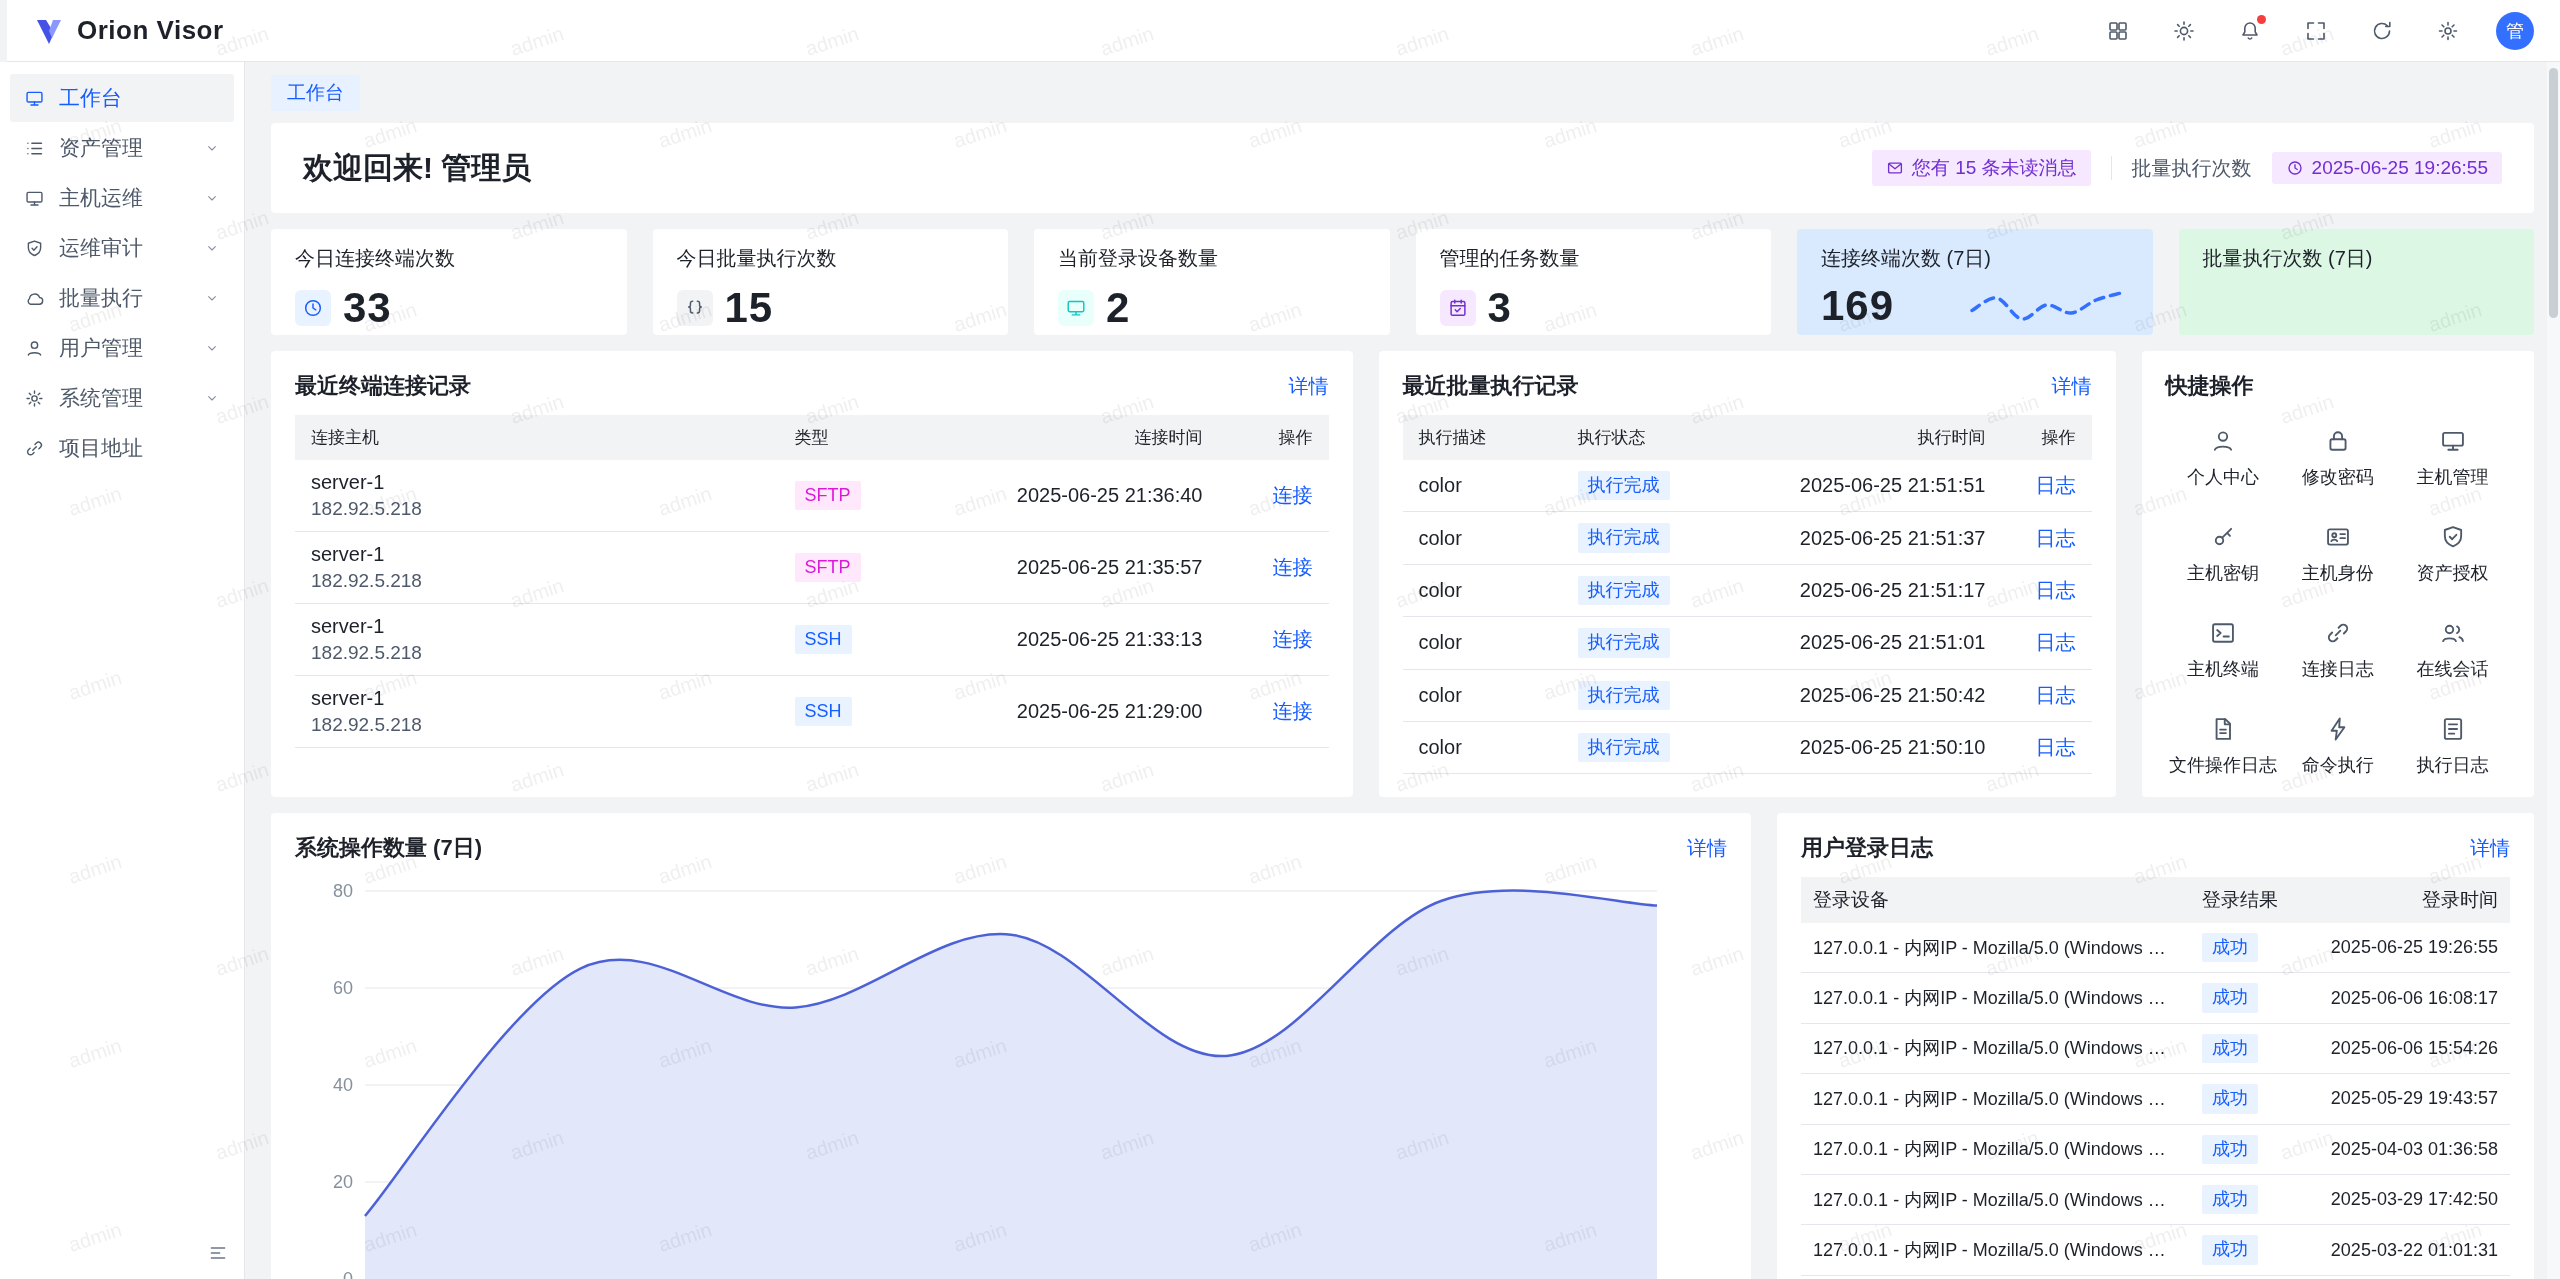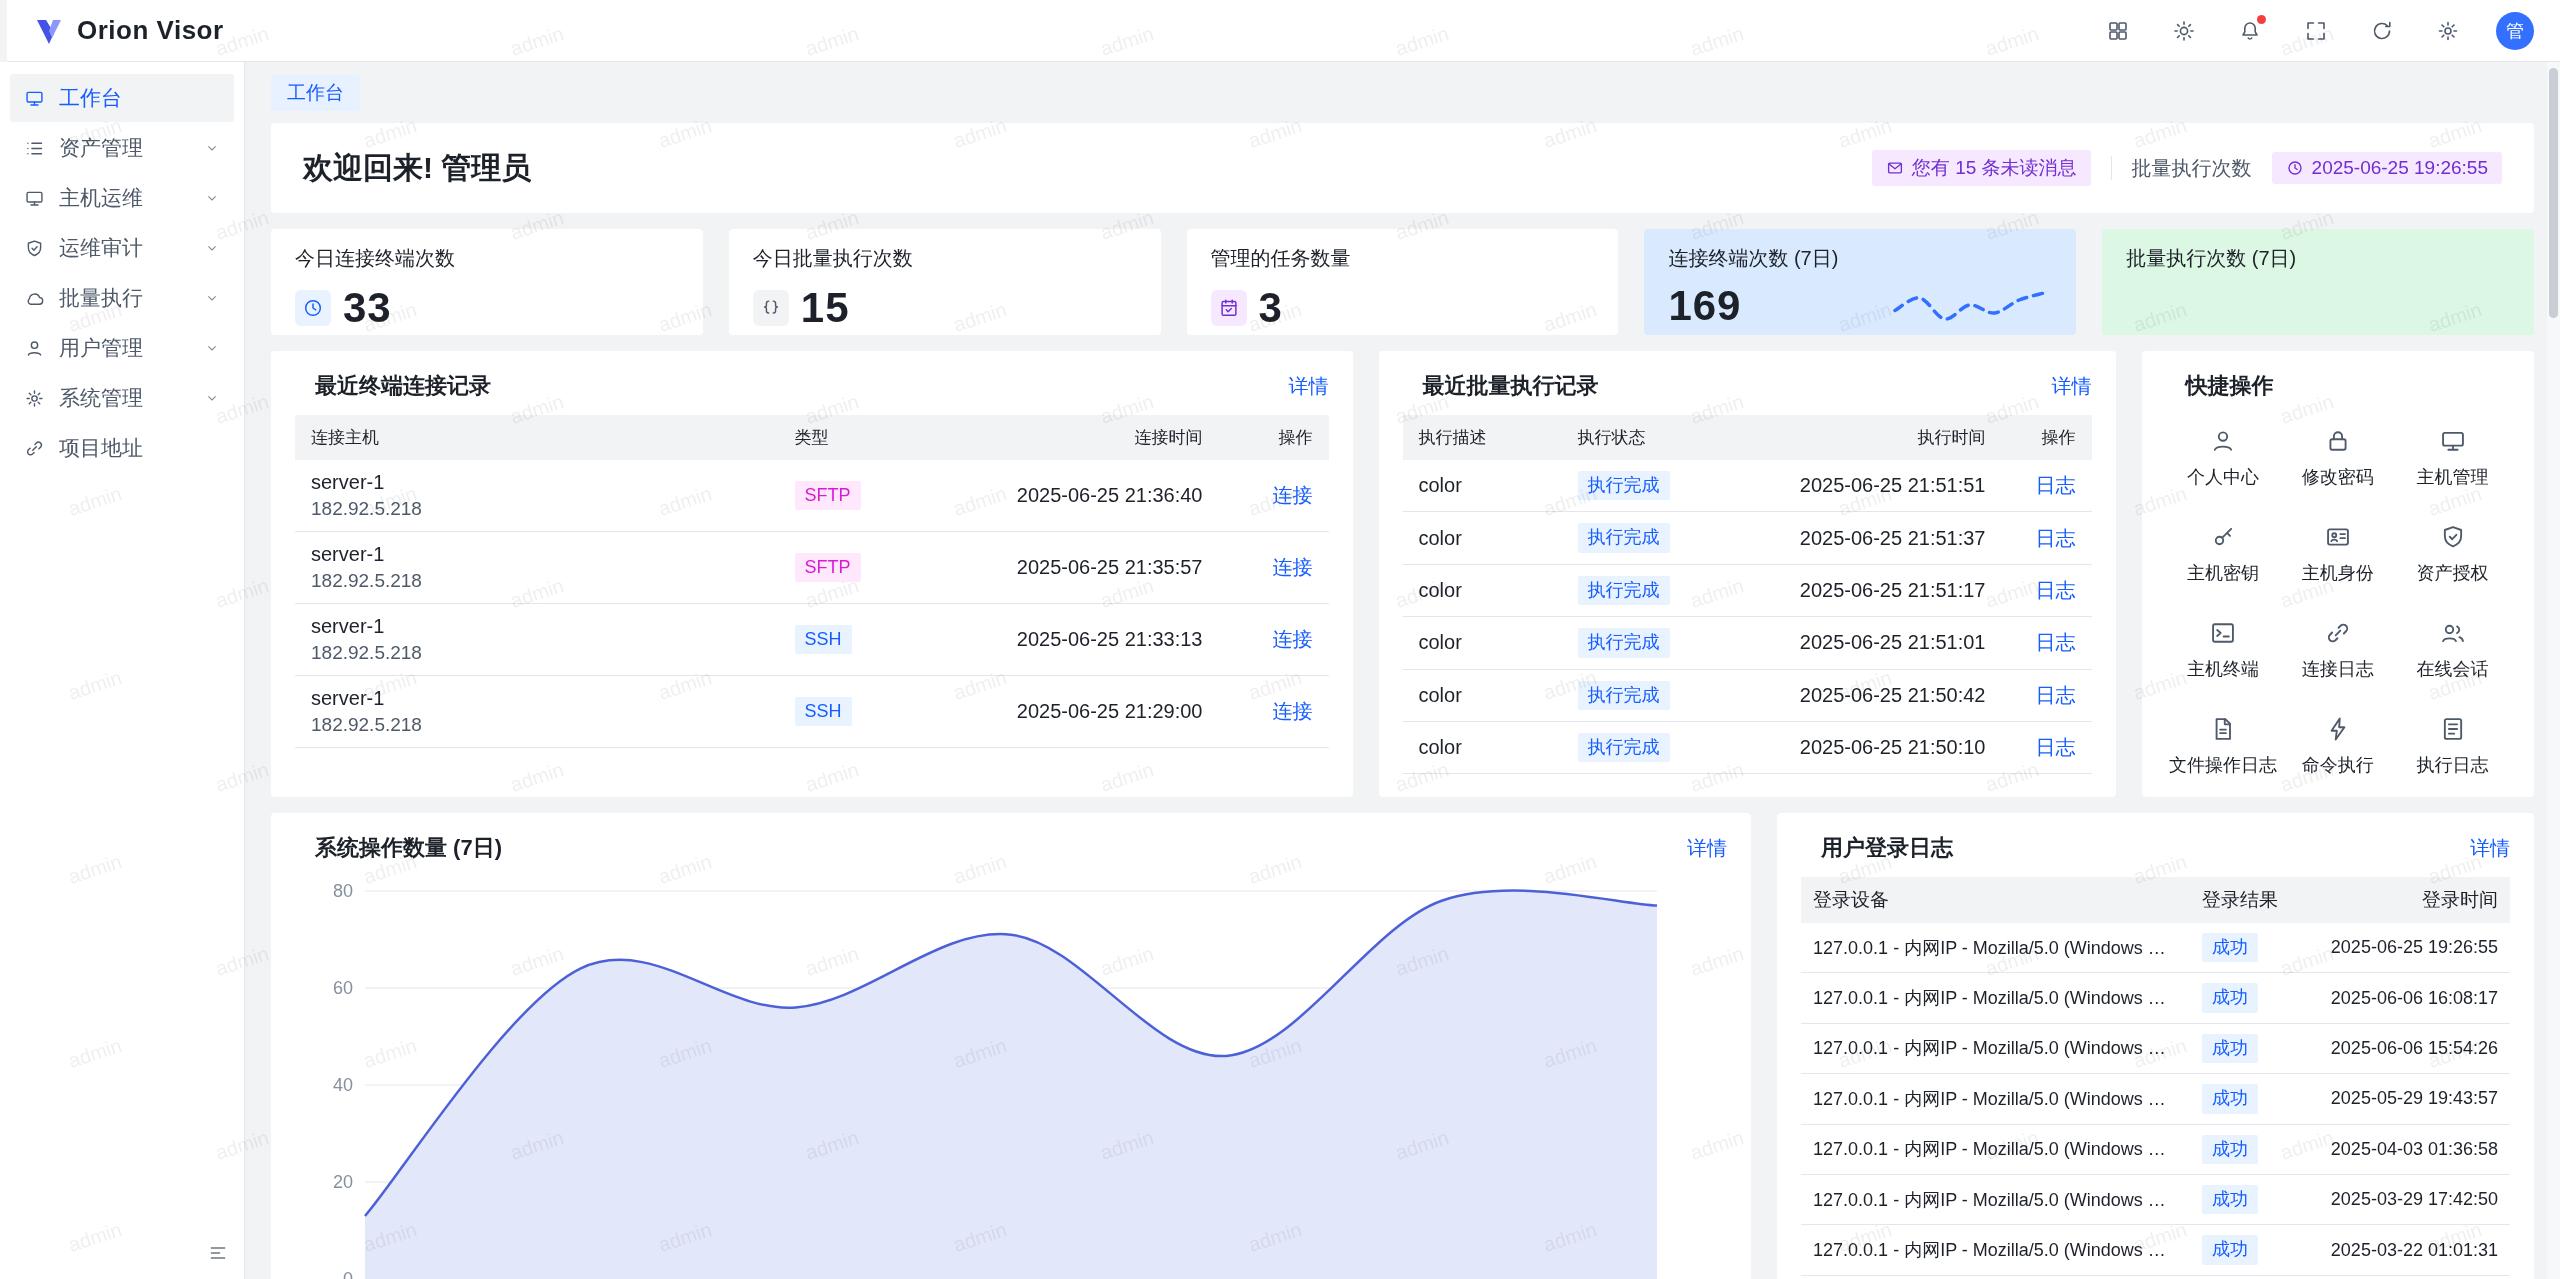--- a/index.html
+++ b/index.html
@@ -35,21 +35,21 @@
 
   .main { flex:1; padding:0 26px; overflow:hidden; }
 
   
   .breadcrumb { padding:13px 0 12px; }
   .crumb-chip { display:inline-block; background:#e8f1ff; color:#165dff; font-size:19px;
     padding:5px 16px; border-radius:3px; cursor:pointer; }
 
   
   .panel { background:#fff; border-radius:4px; }
-  .panel-head { display:flex; align-items:center; justify-content:space-between;margin-left:20px; }
+  .panel-head { display:flex; align-items:center; justify-content:space-between; }
   .panel-title { font-size:22px; font-weight:700; color:#1d2129; }
   .link { color:#165dff; font-size:20px; cursor:pointer; text-decoration:none; }
 
   
   .welcome { height:90px; display:flex; align-items:center; justify-content:space-between; padding:0 32px; }
   .welcome-title { font-size:30px; font-weight:600; }
   .welcome-right { display:flex; align-items:center; gap:20px; }
   .chip { display:inline-flex; align-items:center; gap:8px; background:#f5e8ff; color:#722ed1;
     font-size:19px; padding:5px 14px; border-radius:3px; }
   .chip .icon { width:18px; height:18px; stroke-width:1.8; }
@@ -389,20 +389,31 @@
       </div>
       <div class="stat-card">
         <div class="stat-label">今日批量执行次数</div>
         <div class="stat-valrow">
           <span class="stat-ico ico-gray">
               <svg class="icon">
                 <use href="#i-braces"></use>
               </svg>
             </span>
           <span class="stat-value">15</span>
+        </div>
+      </div>
+      <div class="stat-card">
+        <div class="stat-label">当前登录设备数量</div>
+        <div class="stat-valrow">
+          <span class="stat-ico ico-teal">
+              <svg class="icon">
+                <use href="#i-monitor"></use>
+              </svg>
+            </span>
+          <span class="stat-value">2</span>
         </div>
       </div>
       <div class="stat-card">
         <div class="stat-label">管理的任务数量</div>
         <div class="stat-valrow">
           <span class="stat-ico ico-purple">
               <svg class="icon">
                 <use href="#i-task"></use>
               </svg>
             </span>

